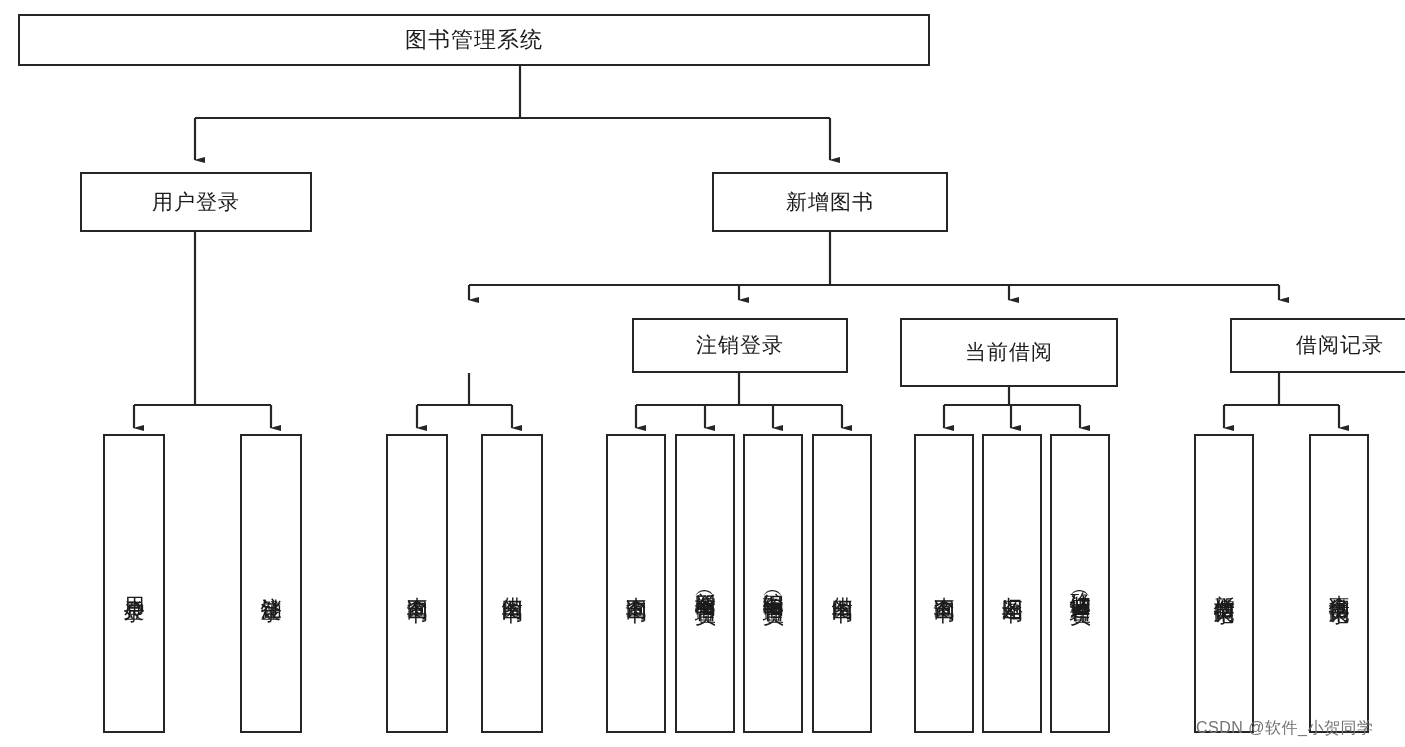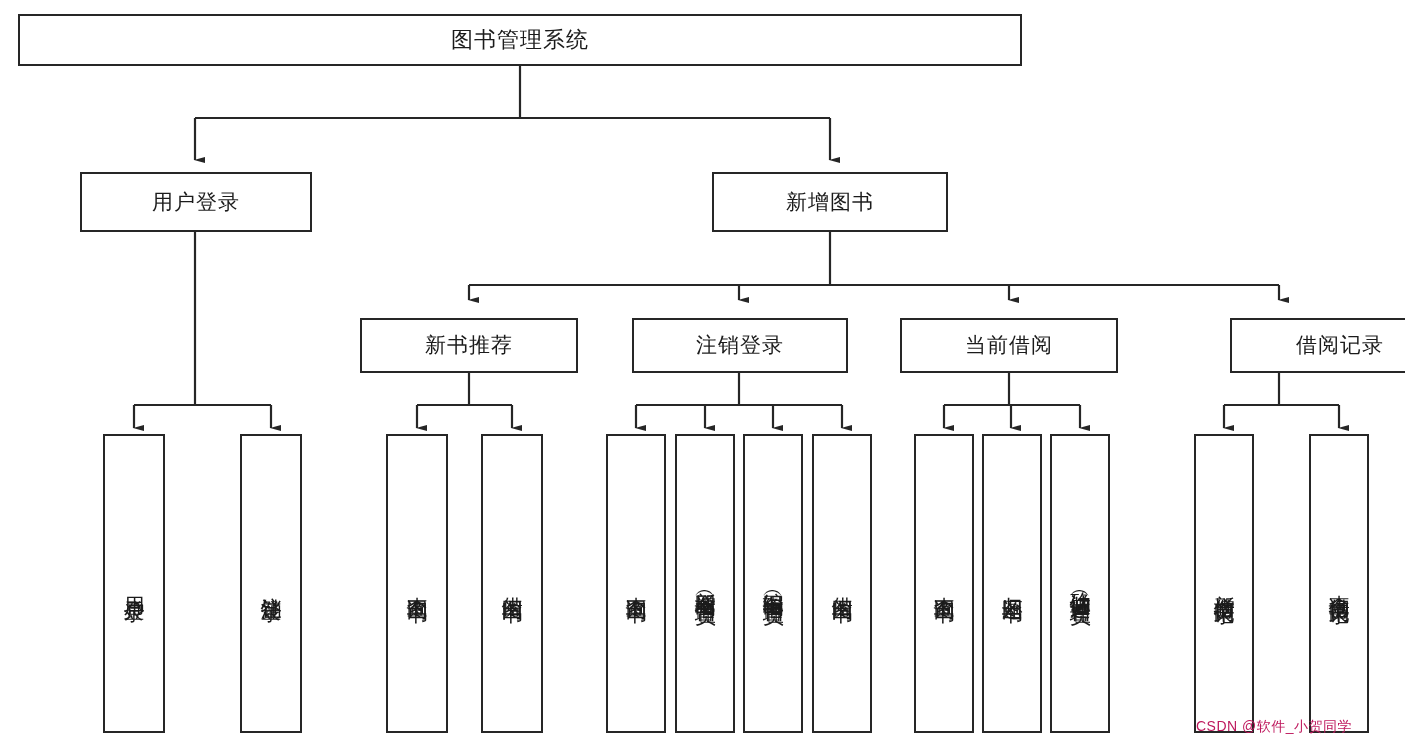--- a/index.html
+++ b/index.html
@@ -53,22 +53,22 @@
     line-height: 1.45;
     letter-spacing: 2px;
     white-space: normal;
     max-height: 276px;
   }
   .node.vert.tall .label {
     max-height: 290px;
   }
   .watermark {
     position: absolute;
-    font-size: 14px;
-    color: #be185d;
+    font-size: 16px;
+    color: #737373;
     white-space: nowrap;
     letter-spacing: 0.5px;
     text-align: center;
   }
 </style>
 </head>
 <body>
 
 <div id="canvas">
 
@@ -115,38 +115,35 @@
       <path d="M1011,405 L1011,428" marker-end="url(#arrow)"></path>
       <path d="M1080,405 L1080,428" marker-end="url(#arrow)"></path>
 
       <path d="M1279,373 L1279,405"></path>
       <path d="M1224,405 L1339,405"></path>
       <path d="M1224,405 L1224,428" marker-end="url(#arrow)"></path>
       <path d="M1339,405 L1339,428" marker-end="url(#arrow)"></path>
     </g>
   </svg>
 
-  <div class="node root" style="left:18px; top:14px; width:1004px; height:52px;">
+  <div class="node root" style="left:18px; top:14px; width:912px; height:52px;">
     <span class="label">图书管理系统</span>
   </div>
 
   <div class="node" style="left:80px; top:172px; width:232px; height:60px;">
     <span class="label">用户登录</span>
   </div>
   <div class="node" style="left:712px; top:172px; width:236px; height:60px;">
     <span class="label">新增图书</span>
   </div>
 
-  <div class="node" style="left:360px; top:318px; width:218px; height:55px;">
-    <span class="label">新书推荐</span>
-  </div>
   <div class="node" style="left:632px; top:318px; width:216px; height:55px;">
     <span class="label">注销登录</span>
   </div>
-  <div class="node" style="left:900px; top:318px; width:218px; height:55px;">
+  <div class="node" style="left:900px; top:318px; width:218px; height:69px;">
     <span class="label">当前借阅</span>
   </div>
   <div class="node" style="left:1230px; top:318px; width:220px; height:55px;">
     <span class="label">借阅记录</span>
   </div>
 
   <div class="node vert" style="left:103px; top:434px; width:62px; height:299px;">
     <span class="label">用户登录</span>
   </div>
   <div class="node vert" style="left:240px; top:434px; width:62px; height:299px;">

